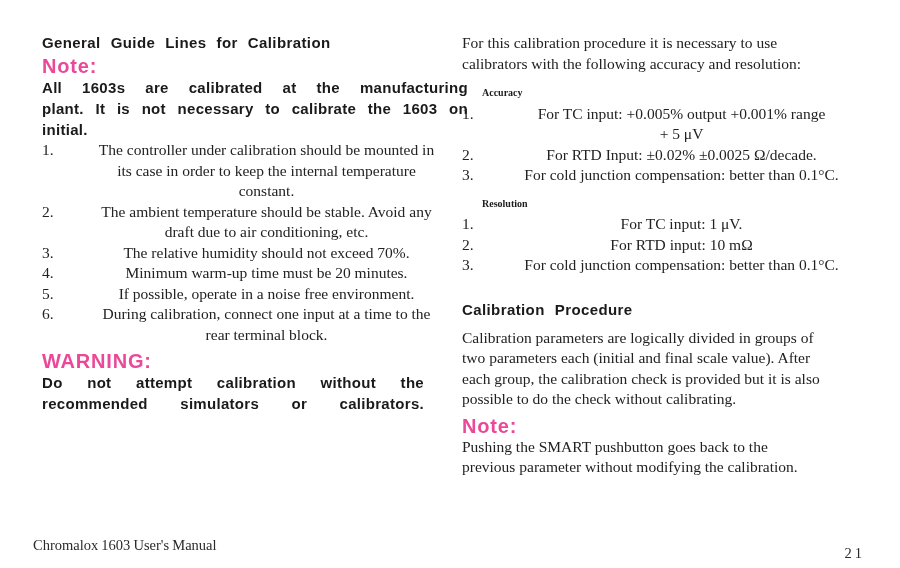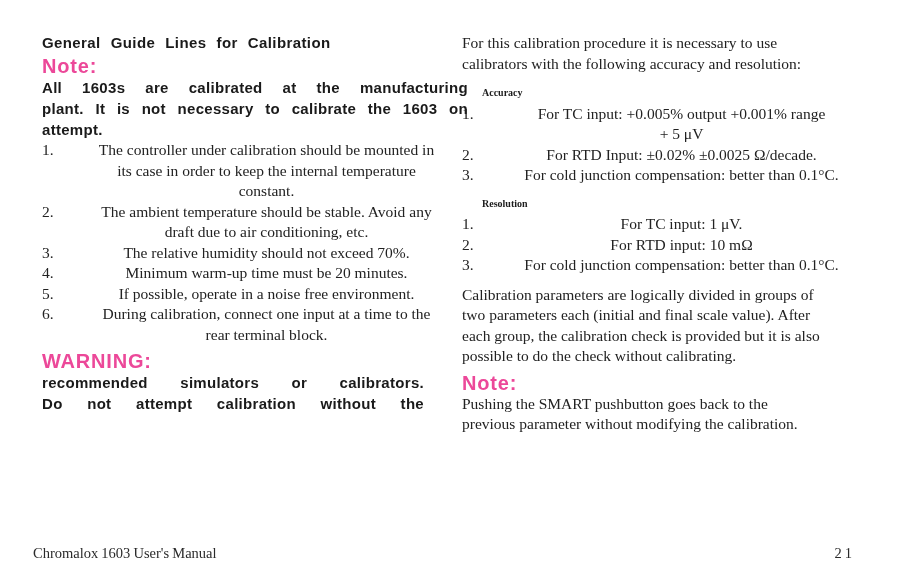--- a/index.html
+++ b/index.html
@@ -85,34 +85,34 @@
 
   .footer {
     position: absolute;
     left: 33px;
     right: 33px;
     bottom: 6px;
     height: 20px;
     font-size: 14.5px;
     color: #2a2a2a;
   }
-  .footer-left { position: absolute; left: 0; bottom: 0; word-spacing: -0.5px; }
-  .footer-page { position: absolute; right: 12px; bottom: 0; letter-spacing: 3px; text-align: center; }
+  .footer-left { position: absolute; left: 0; bottom: 8px; word-spacing: -0.5px; }
+  .footer-page { position: absolute; right: 2px; bottom: 0; letter-spacing: 3px; text-align: center; }
 </style>
 </head>
 <body>
 
 <div class="col col-left">
   <div class="sans-heading">General Guide Lines for Calibration</div>
 
   <div class="sans-label mt4">Note:</div>
   <div class="sans-bold-par">
     <div class="jline">All 1603s are calibrated at the manufacturing</div>
     <div class="jline">plant. It is not necessary to calibrate the 1603 on</div>
-    <div class="jline lastline">attempt.</div>
+    <div class="jline lastline">initial.</div>
   </div>
 
 
   <div class="num-list">
     <div class="num-item">
       <span class="num">1.</span>
       <div class="itext">The controller under calibration should be mounted in
 its case in order to keep the internal temperature
 constant.</div>
     </div>
@@ -135,22 +135,22 @@
     </div>
     <div class="num-item">
       <span class="num">6.</span>
       <div class="itext">During calibration, connect one input at a time to the
 rear terminal block.</div>
     </div>
   </div>
 
   <div class="sans-label mt6">WARNING:</div>
   <div class="sans-bold-par warning-block">
+    <div class="jline">Do not attempt calibration without the</div>
     <div class="jline">recommended simulators or calibrators.</div>
-    <div class="jline">Do not attempt calibration without the</div>
   </div>
 </div>
 
 <div class="col col-right">
   <div class="serif-par">For this calibration procedure it is necessary to use
 calibrators with the following accuracy and resolution:</div>
 
   <div class="serif-subhead mt9">Accuracy</div>
   <div class="num-list">
     <div class="num-item">
@@ -177,20 +177,21 @@
     <div class="num-item">
       <span class="num">2.</span>
       <div class="itext">For RTD input: 10 mΩ</div>
     </div>
     <div class="num-item">
       <span class="num">3.</span>
       <div class="itext">For cold junction compensation: better than 0.1°C.</div>
     </div>
   </div>
 
+  <div class="sans-heading mt24">Calibration Procedure</div>
   <div class="serif-par mt9">Calibration parameters are logically divided in groups of
 two parameters each (initial and final scale value). After
 each group, the calibration check is provided but it is also
 possible to do the check without calibrating.</div>
 
   <div class="sans-label mt6">Note:</div>
   <div class="serif-par">Pushing the SMART pushbutton goes back to the
 previous parameter without modifying the calibration.</div>
 </div>
 

